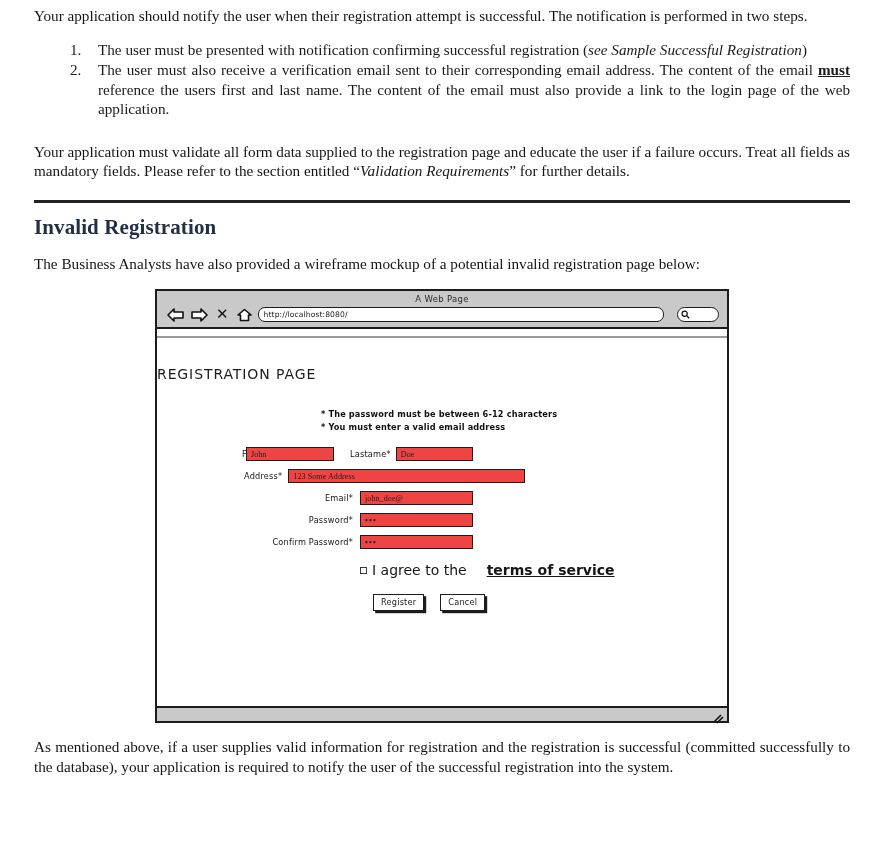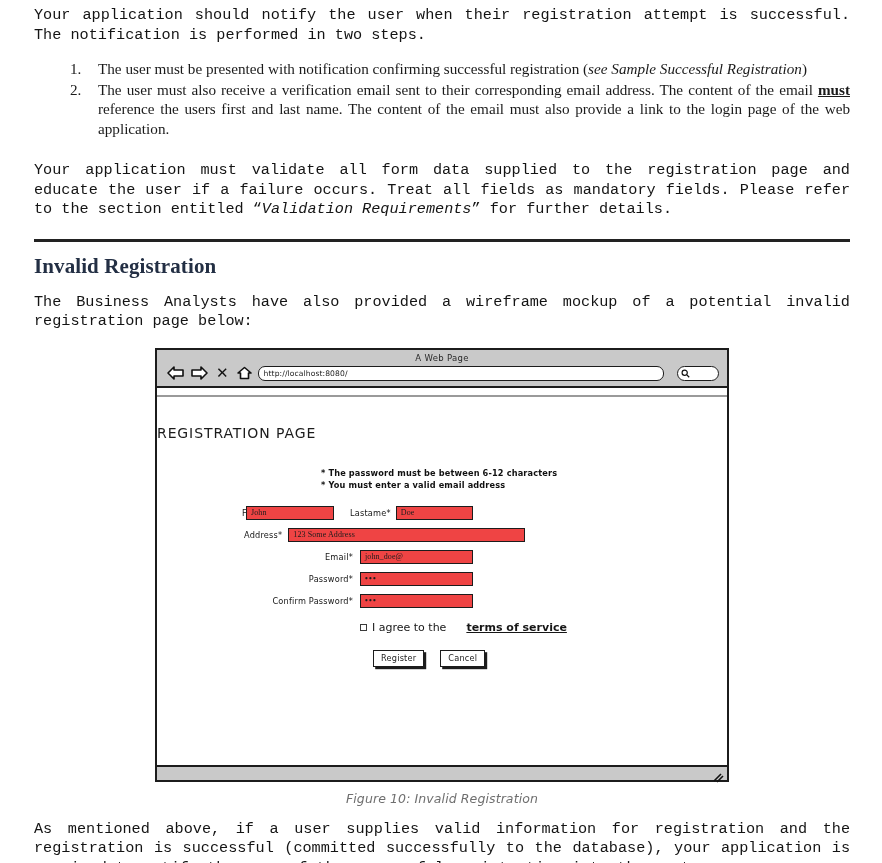--- a/index.html
+++ b/index.html
@@ -14,21 +14,20 @@
   }
 
   .page { padding:6px 32px 0 34px; }
 
   p.body-text {
     font-size:15.2px;
     line-height:19.5px;
     margin:0 0 0 0;
     text-align:justify;
     color:#141414;
-    font-family:Liberation Mono, monospace;
   }
 
   .gap-sm { height:14px; }
   .gap-md { height:22px; }
 
   
   ol.req-list {
     margin:0;
     padding-left:0;
     list-style:none;
@@ -201,21 +200,21 @@
   .rowc { padding-left:0; }
   .rowc .flabel { width:196px; margin-right:7px; }
   .rowc .fin { width:113px; }
 
   .dots { letter-spacing:1.2px; font-weight:bold; font-size:8px; }
 
   .check-row {
     display:flex;
     align-items:center;
     margin:13px 0 0 203px;
-    font-size:11px;
+    font-size:14px;
     color:#161616;
   }
   .cbox {
     width:7px; height:7px;
     border:1.4px solid #3a3a3a;
     margin-right:5px;
     background:#fff;
   }
   .tos { font-weight:bold; text-decoration:underline; margin-left:20px; }
 
@@ -378,20 +377,19 @@
         <span class="grip">
           <svg width="11" height="10" viewBox="0 0 11 10">
               <line x1="1" y1="8" x2="8" y2="1" stroke="#111" stroke-width="1.6"></line>
               <line x1="4" y1="9" x2="10" y2="3" stroke="#111" stroke-width="1.6"></line>
             </svg>
         </span>
       </div>
 
     </div>
 
-    <div class="fig-caption">Figure 10: Invalid Registration</div>
   </div>
 
   <div class="gap-sm"></div>
 
   <p class="body-text">As mentioned above, if a user supplies valid information for registration and the registration is successful (committed successfully to the database), your application is required to notify the user of the successful registration into the system.</p>
 
 </div>
 
 </body></html>

